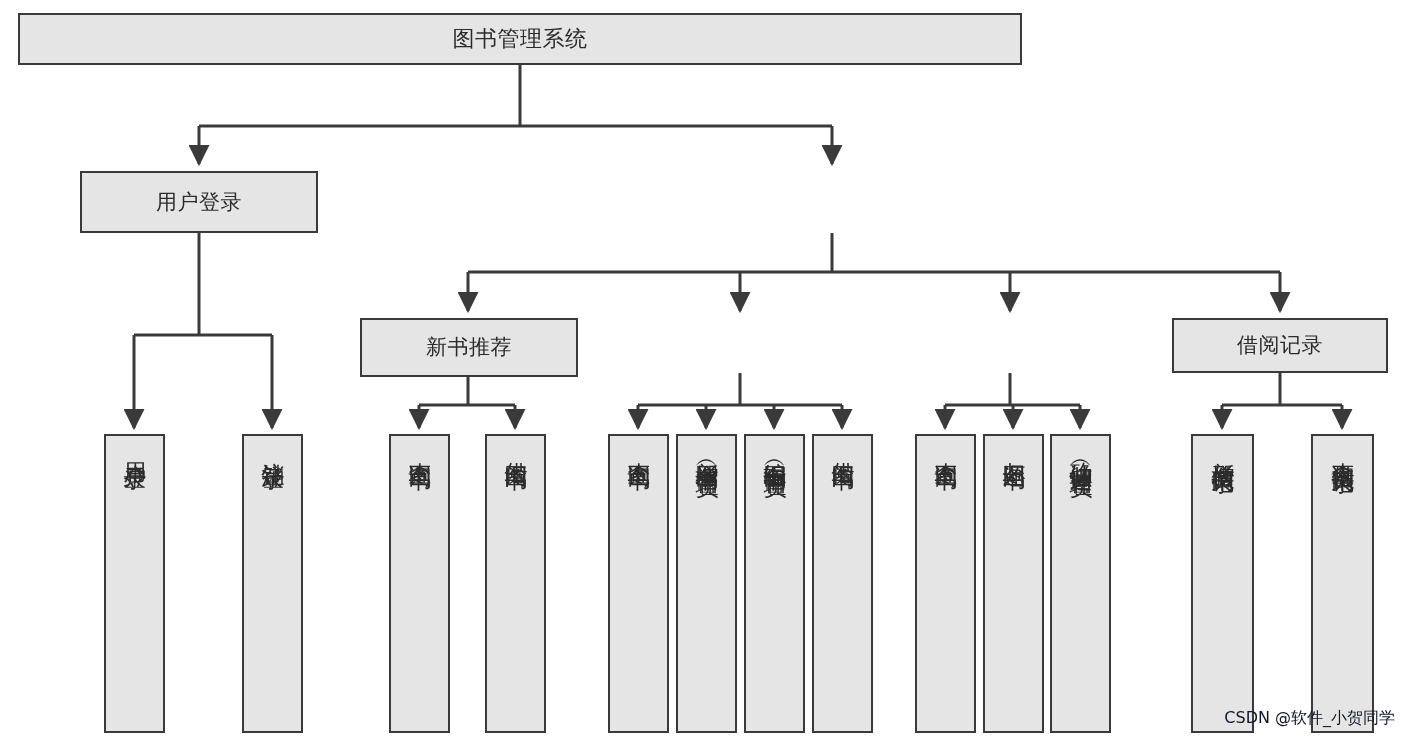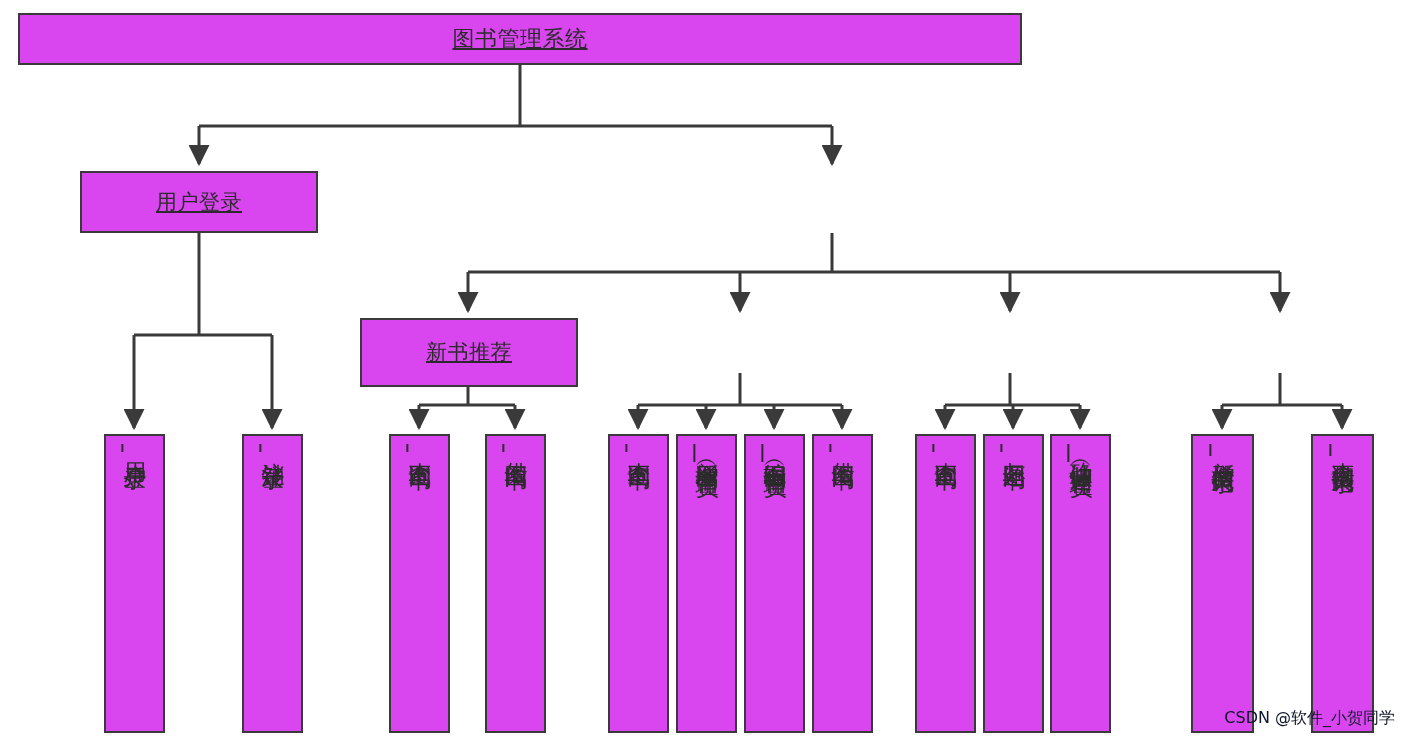--- a/index.html
+++ b/index.html
@@ -22,27 +22,26 @@
     position: absolute;
     left: 0;
     top: 0;
     width: 1405px;
     height: 747px;
   }
   .node {
     position: absolute;
     box-sizing: border-box;
     border: 2px solid #3a3a3a;
-    background: #d946ef;
+    background: #e5e5e5;
     display: flex;
     align-items: center;
     justify-content: center;
     color: #2b2b2b;
     z-index: 3;
-    text-decoration: underline;
   }
   .node-label {
     display: block;
     line-height: 1.08;
     color: #2b2b2b;
     letter-spacing: 0.5px;
   }
   .node.horizontal .node-label {
     writing-mode: horizontal-tb;
     font-size: 21px;
@@ -132,26 +131,29 @@
 
   <div class="node horizontal root" style="left:18px; top:13px; width:1004px; height:52px;">
     <span class="node-label">图书管理系统</span>
   </div>
 
   <div class="node horizontal" style="left:80px; top:171px; width:238px; height:62px;">
     <span class="node-label">用户登录</span>
   </div>
 
 
-  <div class="node horizontal" style="left:360px; top:318px; width:218px; height:69px;">
+  <div class="node horizontal" style="left:360px; top:318px; width:218px; height:59px;">
     <span class="node-label">新书推荐</span>
   </div>
 
 
 
+  <div class="node horizontal" style="left:1172px; top:318px; width:216px; height:55px;">
+    <span class="node-label">借阅记录</span>
+  </div>
 
   <div class="node vertical" style="left:104px; top:434px; width:61px; height:299px;">
     <span class="node-label">用户登录</span>
   </div>
 
   <div class="node vertical" style="left:242px; top:434px; width:61px; height:299px;">
     <span class="node-label">注销登录</span>
   </div>
 
   <div class="node vertical" style="left:389px; top:434px; width:61px; height:299px;">

